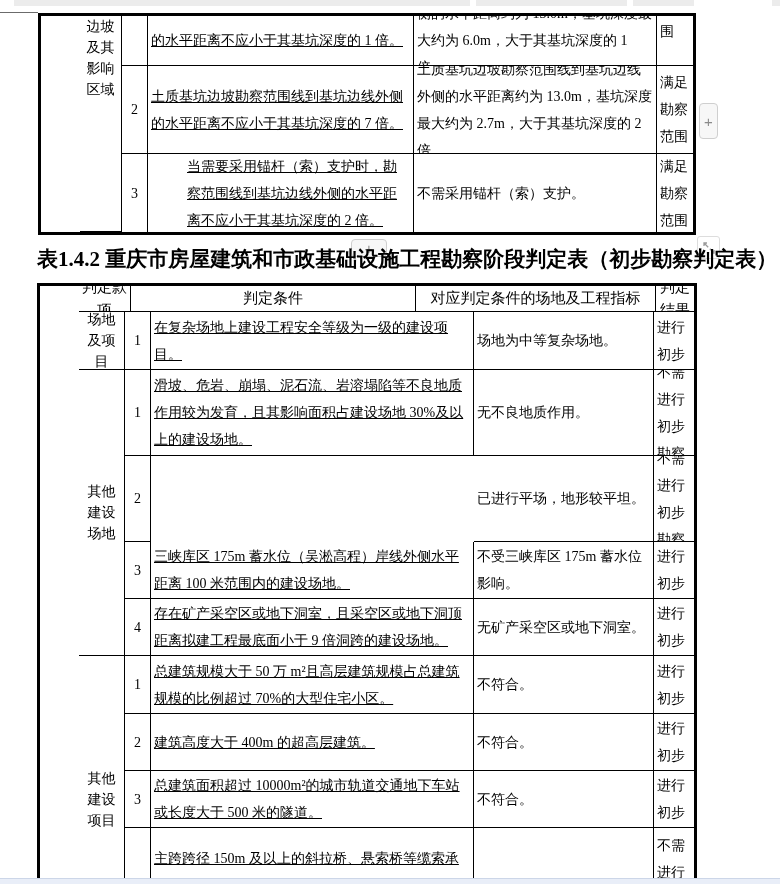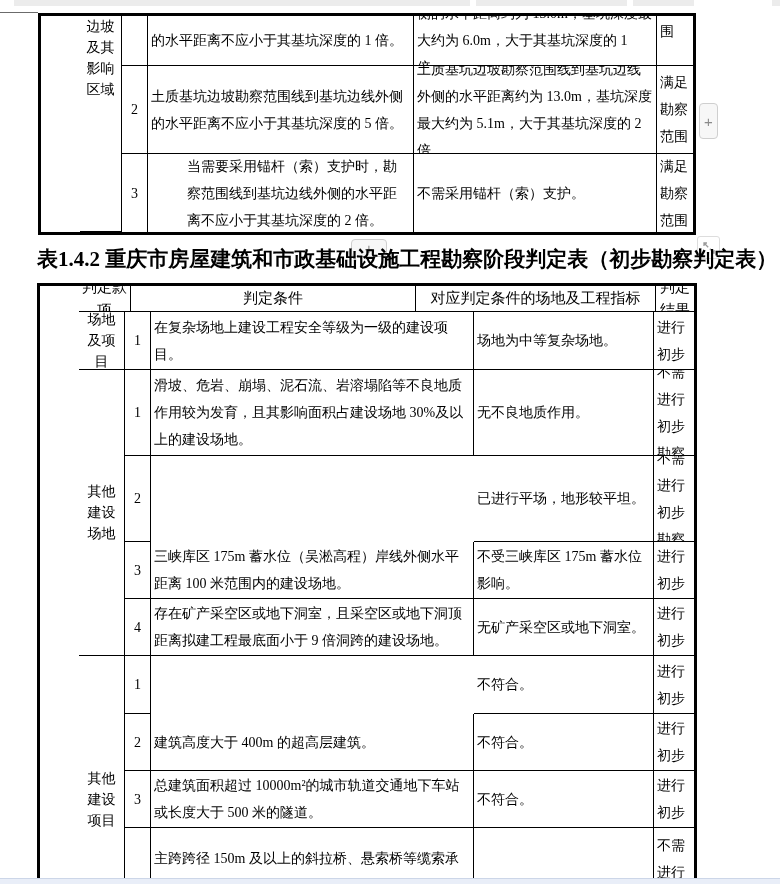--- a/index.html
+++ b/index.html
@@ -42,21 +42,21 @@
   
   #t1{left:38px;top:13px;width:658px;height:222px;}
   #t1 .grid{grid-template-columns:42px 26px 266px 243px 1fr;grid-template-rows:50px 88px 1fr;height:100%;}
   
   #t2{left:37px;top:283px;width:660px;height:601px;border-bottom:none;}
   #t2h{grid-template-columns:52px 285px 240px 1fr;grid-template-rows:26px;border-radius:13px;}
   #t2b{grid-template-columns:46px 26px 323px 180px 1fr;
        grid-template-rows:58px 86px 86px 57px 57px 58px 57px 57px 115px;}
   .rA1{grid-row:1;} .rB1{grid-row:2;} .rB2{grid-row:3;} .rB3{grid-row:4;} .rB4{grid-row:5;}
   .rC1{grid-row:6;} .rC2{grid-row:7;} .rC3{grid-row:8;} .rC4{grid-row:9;}
-  .c1{grid-column:1;} .c2{grid-column:2;} .c3{grid-column:3;} .c4{grid-column:4;} .c5{grid-column:5;}
+  .c1{grid-column:1;} .c2{grid-column:2;} .c3{grid-column:3;text-decoration:underline;} .c4{grid-column:4;} .c5{grid-column:5;}
   .span4{grid-row-end:span 4;}
   
   .doc-title{
     position:absolute;left:37px;top:245px;width:660px;height:28px;
     text-align:center;font-weight:bold;font-size:21px;line-height:28px;white-space:nowrap;
   }
 </style>
 </head>
 <body>
 
@@ -69,22 +69,22 @@
 <div class="tbl" id="t1">
   <div class="grid">
     <div class="cell grp top c1" style="grid-row:1 / span 3;">边坡及其影响区域</div>
 
     <div class="cell center c2 nb-b2" style="grid-row:1;"></div>
     <div class="cell c3" style="grid-row:1;">的水平距离不应小于其基坑深度的 1 倍。</div>
     <div class="cell c4" style="grid-row:1;">侧的水平距离约为 13.0m，基坑深度最大约为 6.0m，大于其基坑深度的 1 倍。</div>
     <div class="cell top nb-r c5" style="grid-row:1;">围</div>
 
     <div class="cell center c2" style="grid-row:2;">2</div>
-    <div class="cell c3" style="grid-row:2;">土质基坑边坡勘察范围线到基坑边线外侧的水平距离不应小于其基坑深度的 5 倍。</div>
-    <div class="cell c4" style="grid-row:2;">土质基坑边坡勘察范围线到基坑边线外侧的水平距离约为 13.0m，基坑深度最大约为 5.1m，大于其基坑深度的 2 倍。</div>
+    <div class="cell c3" style="grid-row:2;">土质基坑边坡勘察范围线到基坑边线外侧的水平距离不应小于其基坑深度的 7 倍。</div>
+    <div class="cell c4" style="grid-row:2;">土质基坑边坡勘察范围线到基坑边线外侧的水平距离约为 13.0m，基坑深度最大约为 2.7m，大于其基坑深度的 2 倍。</div>
     <div class="cell nb-r c5" style="grid-row:2;">满足勘察范围</div>
 
     <div class="cell center nb-b c2" style="grid-row:3;">3</div>
     <div class="cell nb-b c3" style="grid-row:3;margin-left:36px;">当需要采用锚杆（索）支护时，勘察范围线到基坑边线外侧的水平距离不应小于其基坑深度的 2 倍。</div>
     <div class="cell nb-b c4" style="grid-row:3;">不需采用锚杆（索）支护。</div>
     <div class="cell nb-r nb-b c5" style="grid-row:3;">满足勘察范围</div>
   </div>
 </div>
 
 <div class="pill" style="left:699px;top:103px;width:19px;height:36px;">
@@ -135,20 +135,21 @@
     <div class="cell nb-r c5 rB3">不需进行初步勘察</div>
 
     <div class="cell center c2 rB4">4</div>
     <div class="cell c3 rB4">存在矿产采空区或地下洞室，且采空区或地下洞顶距离拟建工程最底面小于 9 倍洞跨的建设场地。</div>
     <div class="cell c4 rB4">无矿产采空区或地下洞室。</div>
     <div class="cell nb-r c5 rB4">不需进行初步勘察</div>
 
     <div class="cell grp c1 rC1 span4 nb-b">其他建设项目</div>
 
     <div class="cell center c2 rC1">1</div>
+    <div class="cell c3 rC1">总建筑规模大于 50 万 m²且高层建筑规模占总建筑规模的比例超过 70%的大型住宅小区。</div>
     <div class="cell c4 rC1">不符合。</div>
     <div class="cell nb-r c5 rC1">不需进行初步勘察</div>
 
     <div class="cell center c2 rC2">2</div>
     <div class="cell c3 rC2">建筑高度大于 400m 的超高层建筑。</div>
     <div class="cell c4 rC2">不符合。</div>
     <div class="cell nb-r c5 rC2">不需进行初步勘察</div>
 
     <div class="cell center c2 rC3">3</div>
     <div class="cell c3 rC3">总建筑面积超过 10000m²的城市轨道交通地下车站或长度大于 500 米的隧道。</div>

